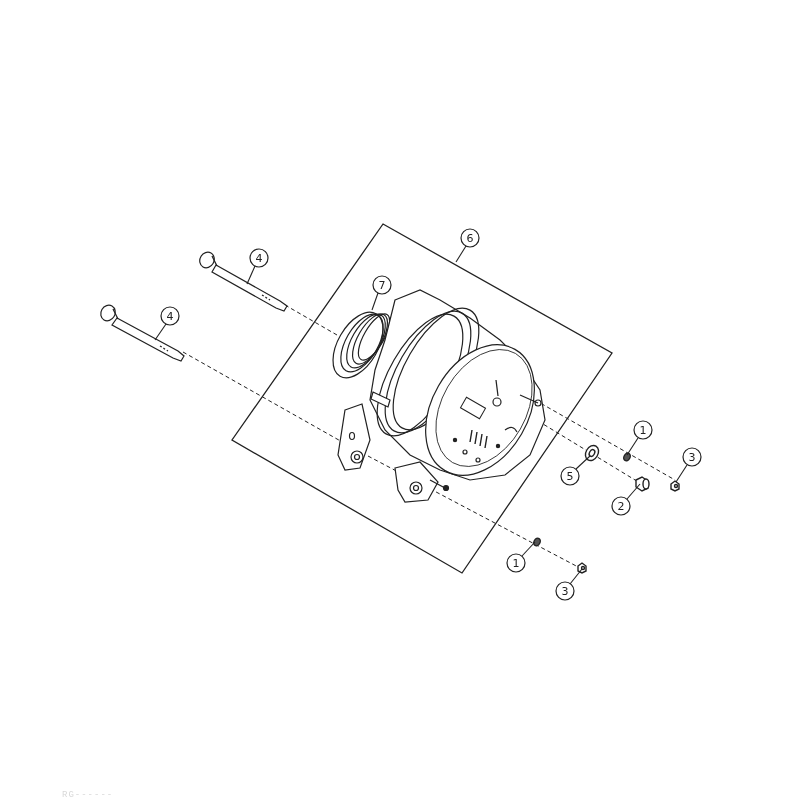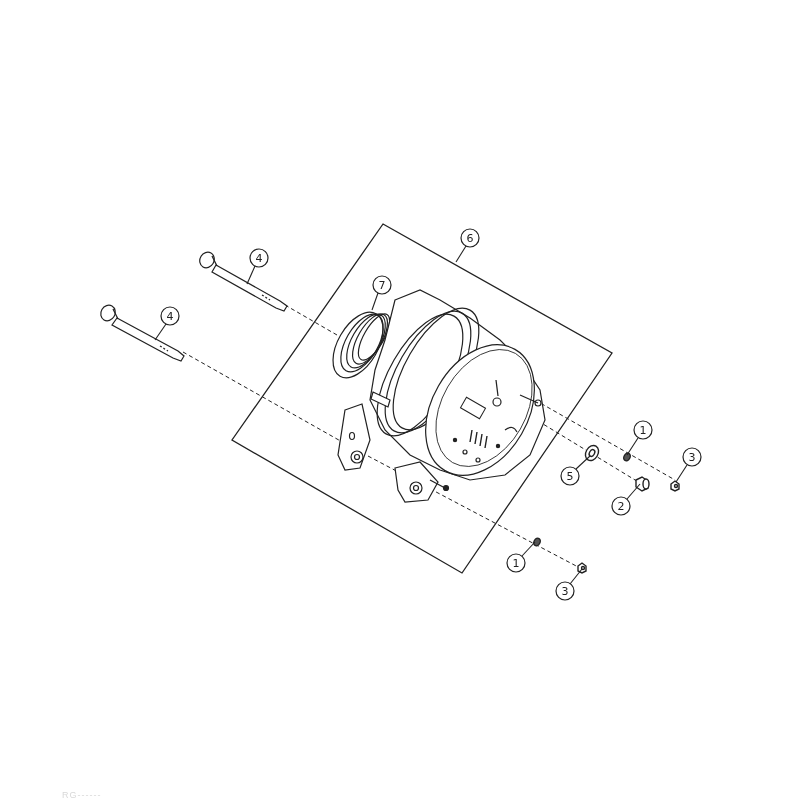--- a/index.html
+++ b/index.html
@@ -1,19 +1,19 @@
 <!DOCTYPE html>
 <html><head>
 <meta charset="utf-8">
 <style>
   html, body { margin:0; padding:0; background:#ffffff; }
   body { width:800px; height:800px; position:relative; overflow:hidden; font-family:"DejaVu Sans", sans-serif; }
   #canvas { position:absolute; left:0; top:0; width:800px; height:800px; }
   .callout-label { font-family:"DejaVu Sans", sans-serif; font-size:11px; fill:#222; text-anchor:middle; dominant-baseline:central; }
-  .footer-id { position:absolute; left:62px; bottom:0px; font-size:9px; color:#d8d8d8; letter-spacing:1px; font-family:Liberation Sans, sans-serif; }
+  .footer-id { position:absolute; left:62px; bottom:0px; font-size:9px; color:#d8d8d8; letter-spacing:1px; font-family:Liberation Mono, monospace; }
 </style>
 </head>
 <body>
 
 <svg id="canvas" viewBox="0 0 800 800" xmlns="http://www.w3.org/2000/svg">
 
   <polygon points="383,224 612,353 462,573 232,440" fill="none" stroke="#222" stroke-width="1.3"></polygon>
 
   <g stroke="#222" stroke-width="1" stroke-dasharray="4,3" fill="none">
     <line x1="285" y1="305" x2="337" y2="335"></line>

